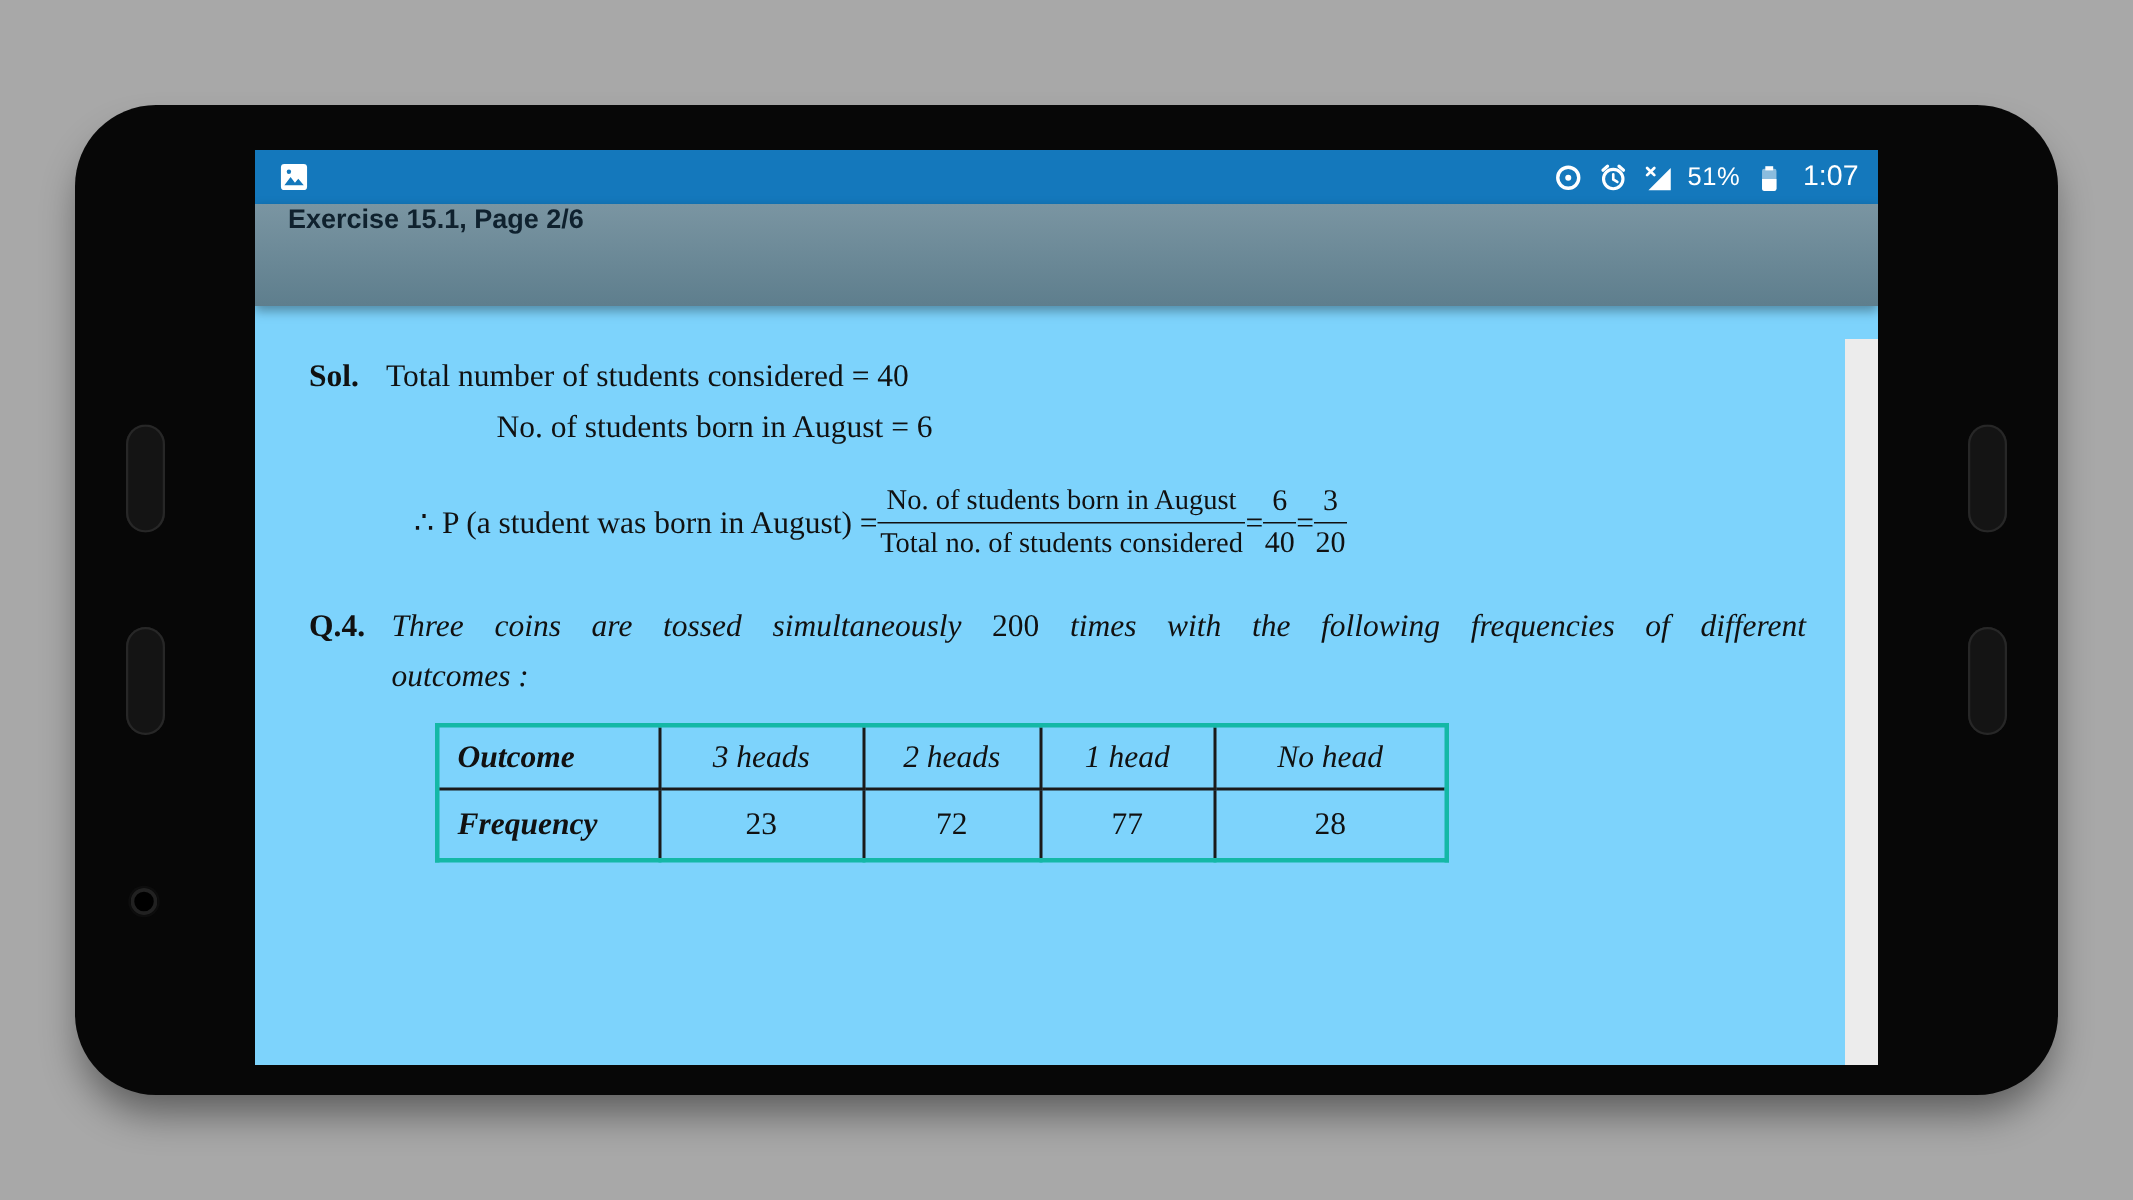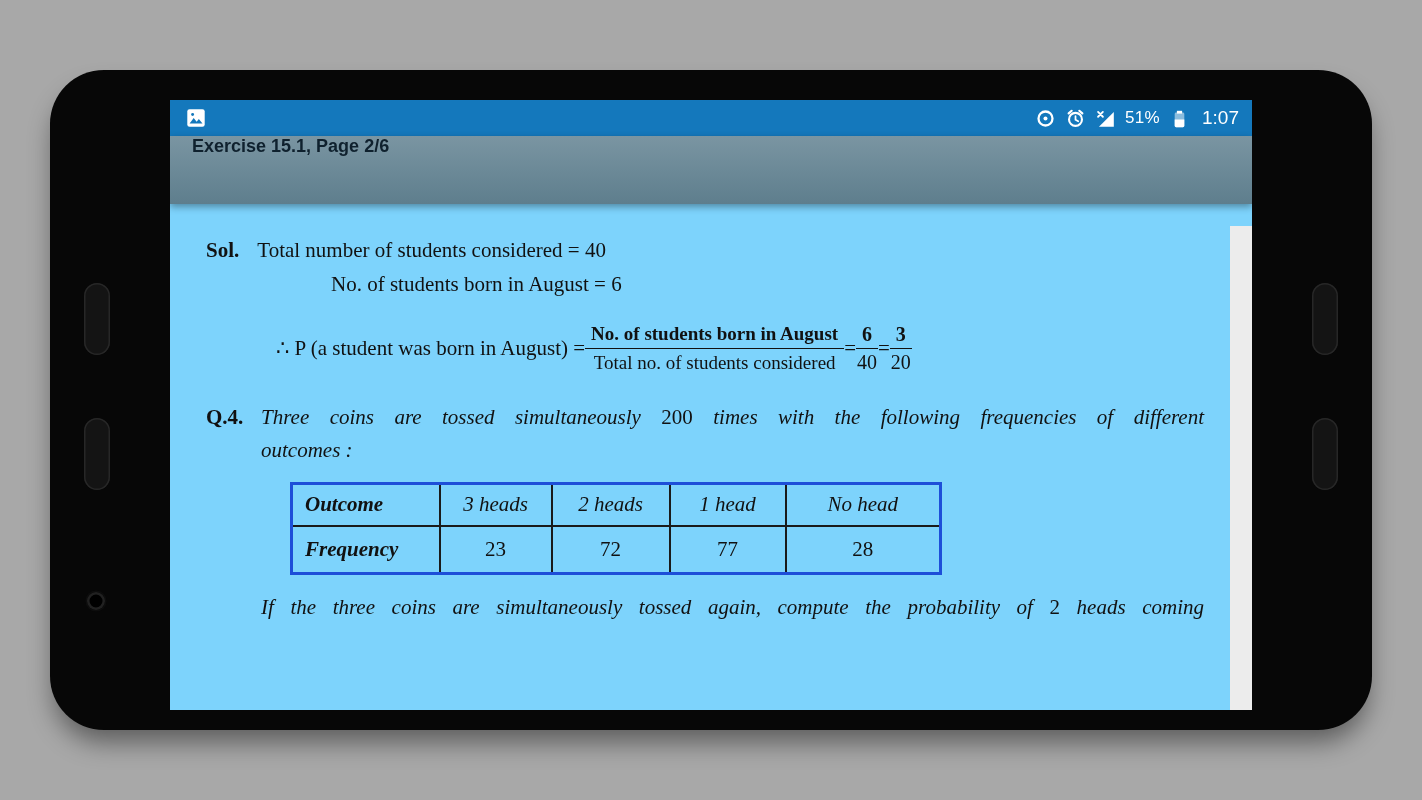--- a/index.html
+++ b/index.html
@@ -85,44 +85,44 @@
 
   .sol-line .label { margin-right:18px; }
   .line2 { margin-top:9px; padding-left:125px; }
 
   
   .eq-row {
     margin-top:26px; padding-left:70px;
     display:flex; align-items:center; 
   }
   .frac { display:inline-grid; justify-items:stretch; text-align:center; }
-  .frac .num { border-bottom:1.6px solid #111; padding:0 6px 3px;font-weight:bold; }
+  .frac .num { border-bottom:1.6px solid #111; padding:0 6px 3px; }
   .frac .den { padding-top:3px; }
   .frac.words { font-size:19px; line-height:1.18; }
   .frac.nums  { font-size:20px; line-height:1.05; }
 
   
   .q4-row { margin-top:26px; display:flex; line-height:1.6; }
   .q4-label { width:55px; flex:none; font-weight:bold; }
   .q4-text { flex:1; font-style:italic; }
   .jline { display:block; text-align:justify; text-align-last:justify; }
   .blockline { display:block; }
 
   
   .book-table {
     border-collapse:collapse; margin:14px 0 0 84px;
-    font-size:21px; border:3px solid #1d4ed8;
+    font-size:21px; border:3px solid #14b8a6;
   }
   .book-table td { border:2px solid #1a1a1a; padding:4px 10px; }
   .book-table tr.hdr td { height:42px; }
   .book-table tr.valr td { height:48px; }
   td.c-label { font-weight:bold; font-style:italic; width:148px; padding-left:12px; }
   td.c-val { text-align:center; }
   tr.hdr td.c-val { font-style:italic; }
-  td.w2 { width:112px; } td.w3 { width:118px; } td.w4 { width:116px; } td.w5 { width:155px; }
+  td.w2 { width:136px; } td.w3 { width:118px; } td.w4 { width:116px; } td.w5 { width:155px; }
 
   
   .footer-line {
     margin:20px 0 0 55px; font-style:italic;
     text-align:justify; text-align-last:justify;
   }
 </style>
 </head>
 <body>
 
@@ -228,19 +228,18 @@
           <tr class="valr">
             <td class="c-label">Frequency</td>
             <td class="c-val">23</td>
             <td class="c-val">72</td>
             <td class="c-val">77</td>
             <td class="c-val">28</td>
           </tr>
         </tbody>
           </table>
 
-        <div class="footer-line"><span>If the three coins are simultaneously tossed again, compute the probability of </span><span class="upright">2</span><span> heads coming</span></div>
 
       </div>
     </div>
 
   </div>
 </div>
 
 </body></html>

